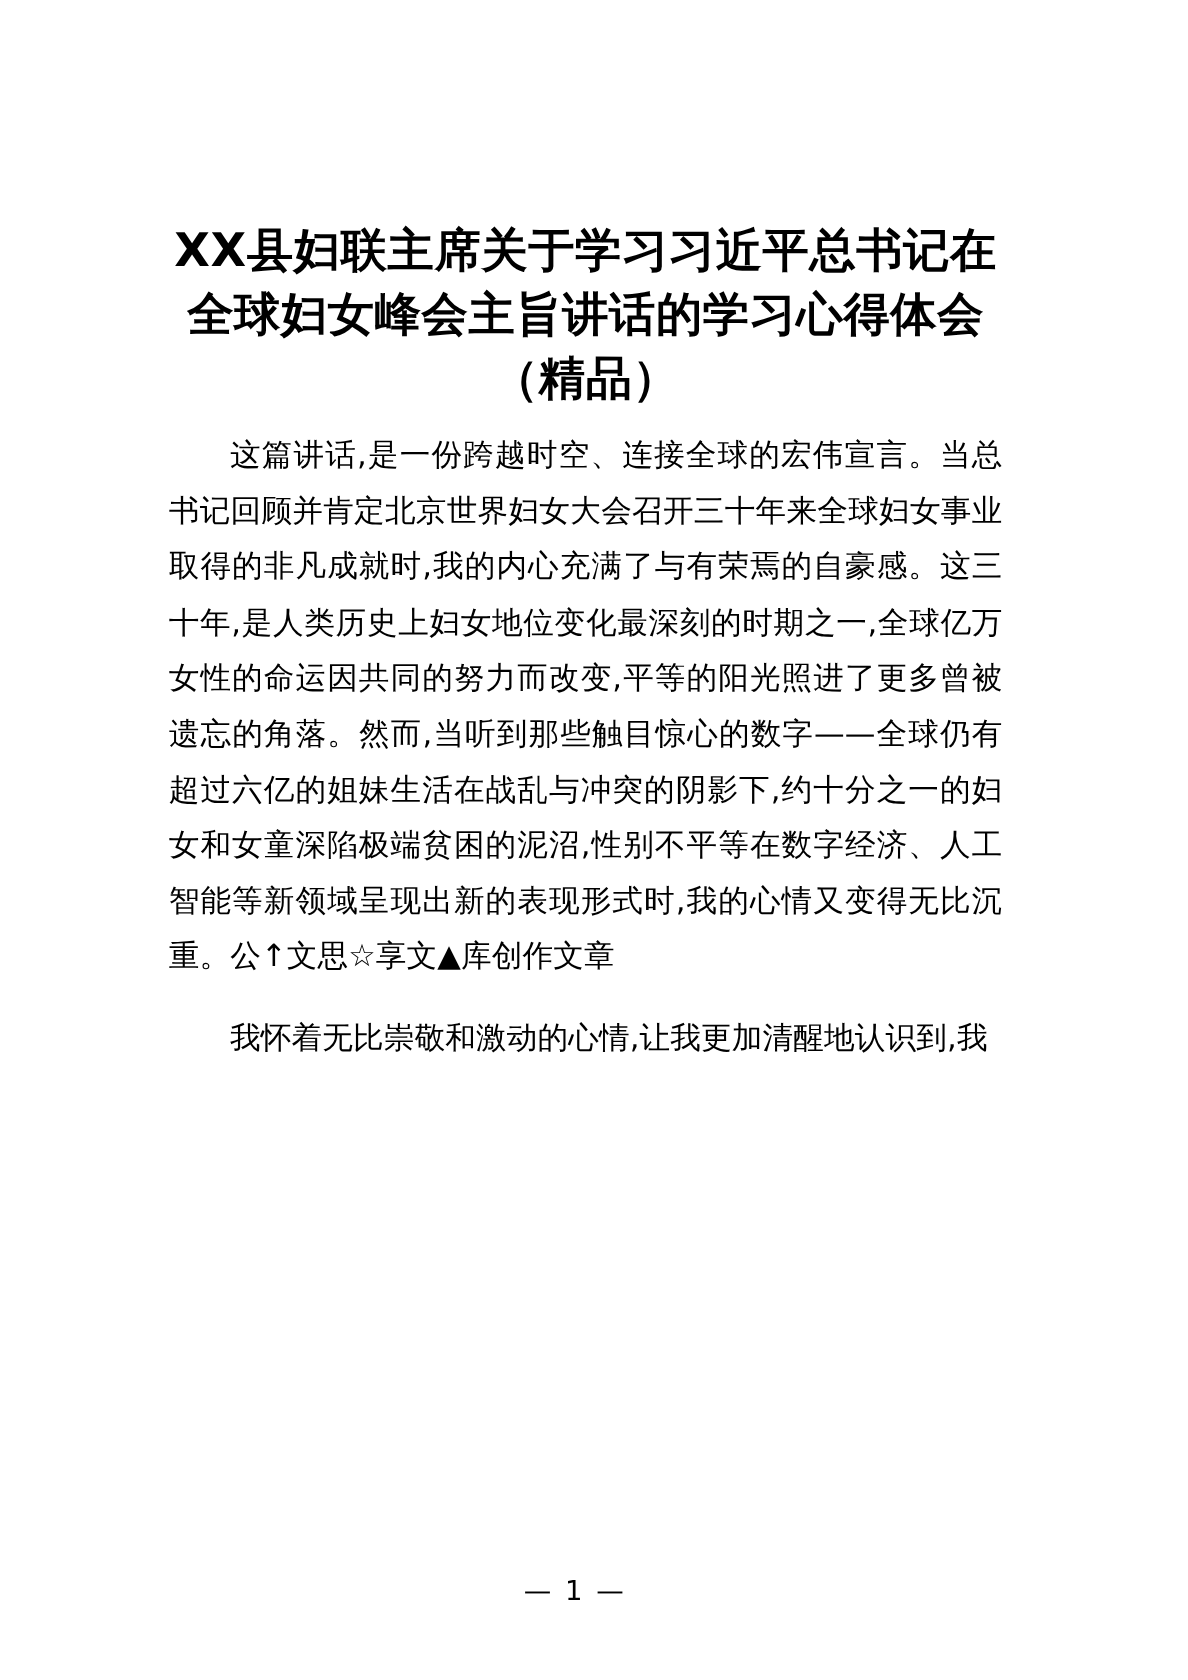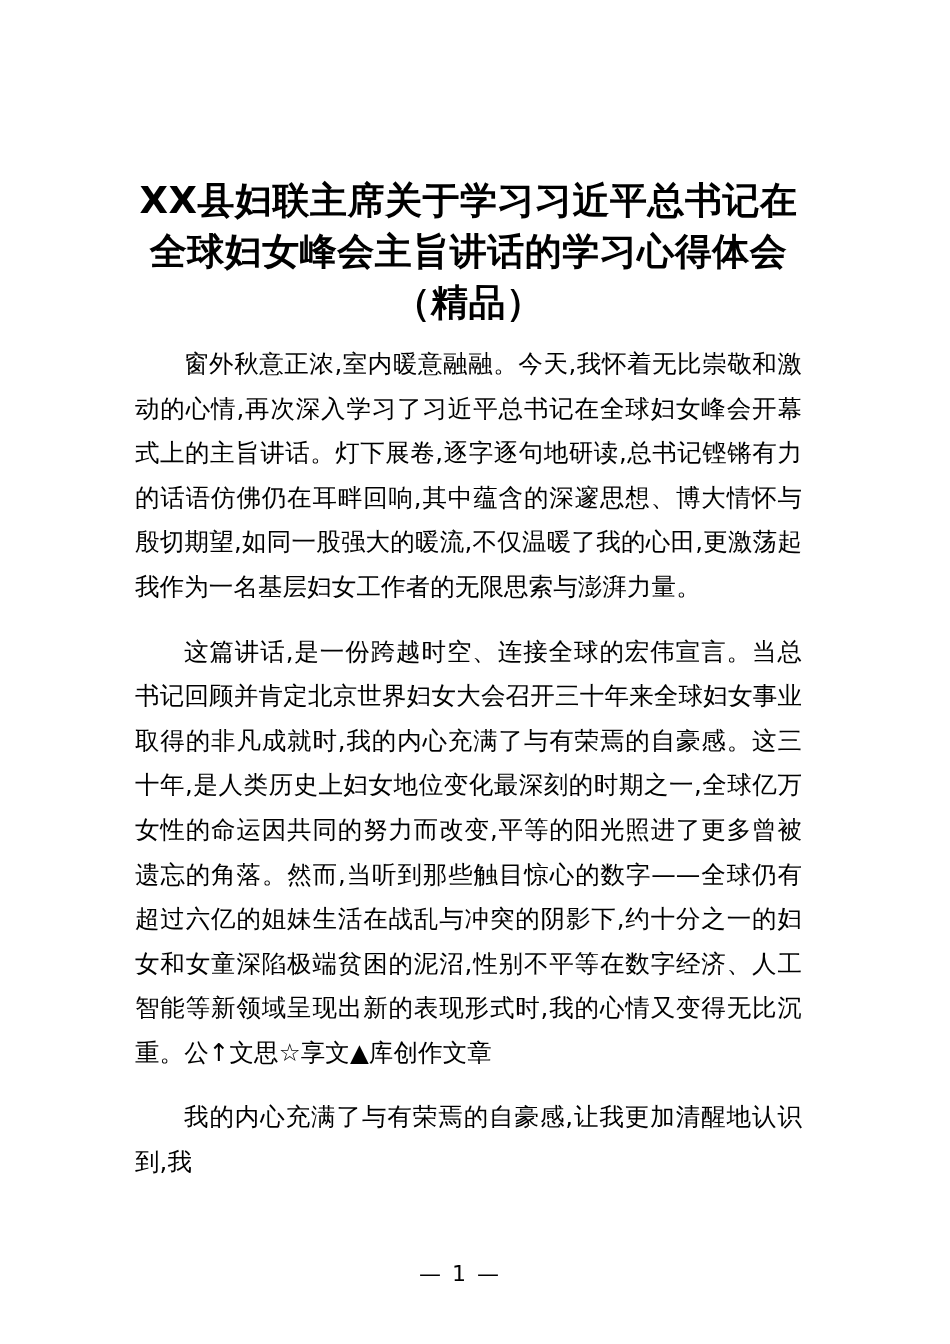--- a/index.html
+++ b/index.html
@@ -58,19 +58,18 @@
     letter-spacing: 2px;
   }
 </style>
 </head>
 <body>
 
 <div class="page">
 
   <h1 class="doc-title">XX县妇联主席关于学习习近平总书记在全球妇女峰会主旨讲话的学习心得体会（精品）</h1>
 
-  <p class="body-text indent">窗外秋意正浓,室内暖意融融。今天,我怀着无比崇敬和激动的心情,再次深入学习了习近平总书记在全球妇女峰会开幕式上的主旨讲话。灯下展卷,逐字逐句地研读,总书记铿锵有力的话语仿佛仍在耳畔回响,其中蕴含的深邃思想、博大情怀与殷切期望,如同一股强大的暖流,不仅温暖了我的心田,更激荡起我作为一名基层妇女工作者的无限思索与澎湃力量。</p>
   <p class="body-text indent">这篇讲话,是一份跨越时空、连接全球的宏伟宣言。当总书记回顾并肯定北京世界妇女大会召开三十年来全球妇女事业取得的非凡成就时,我的内心充满了与有荣焉的自豪感。这三十年,是人类历史上妇女地位变化最深刻的时期之一,全球亿万女性的命运因共同的努力而改变,平等的阳光照进了更多曾被遗忘的角落。然而,当听到那些触目惊心的数字——全球仍有超过六亿的姐妹生活在战乱与冲突的阴影下,约十分之一的妇女和女童深陷极端贫困的泥沼,性别不平等在数字经济、人工智能等新领域呈现出新的表现形式时,我的心情又变得无比沉重。公↑文思☆享文▲库创作文章</p>
-  <p class="body-text indent">我的内心充满了与有荣焉的自豪感,让我更加清醒地认识到,我</p>
+  <p class="body-text indent">我怀着无比崇敬和激动的心情,让我更加清醒地认识到,我</p>
 
   <div class="page-number">— 1 —</div>
 
 </div>
 
 </body></html>

